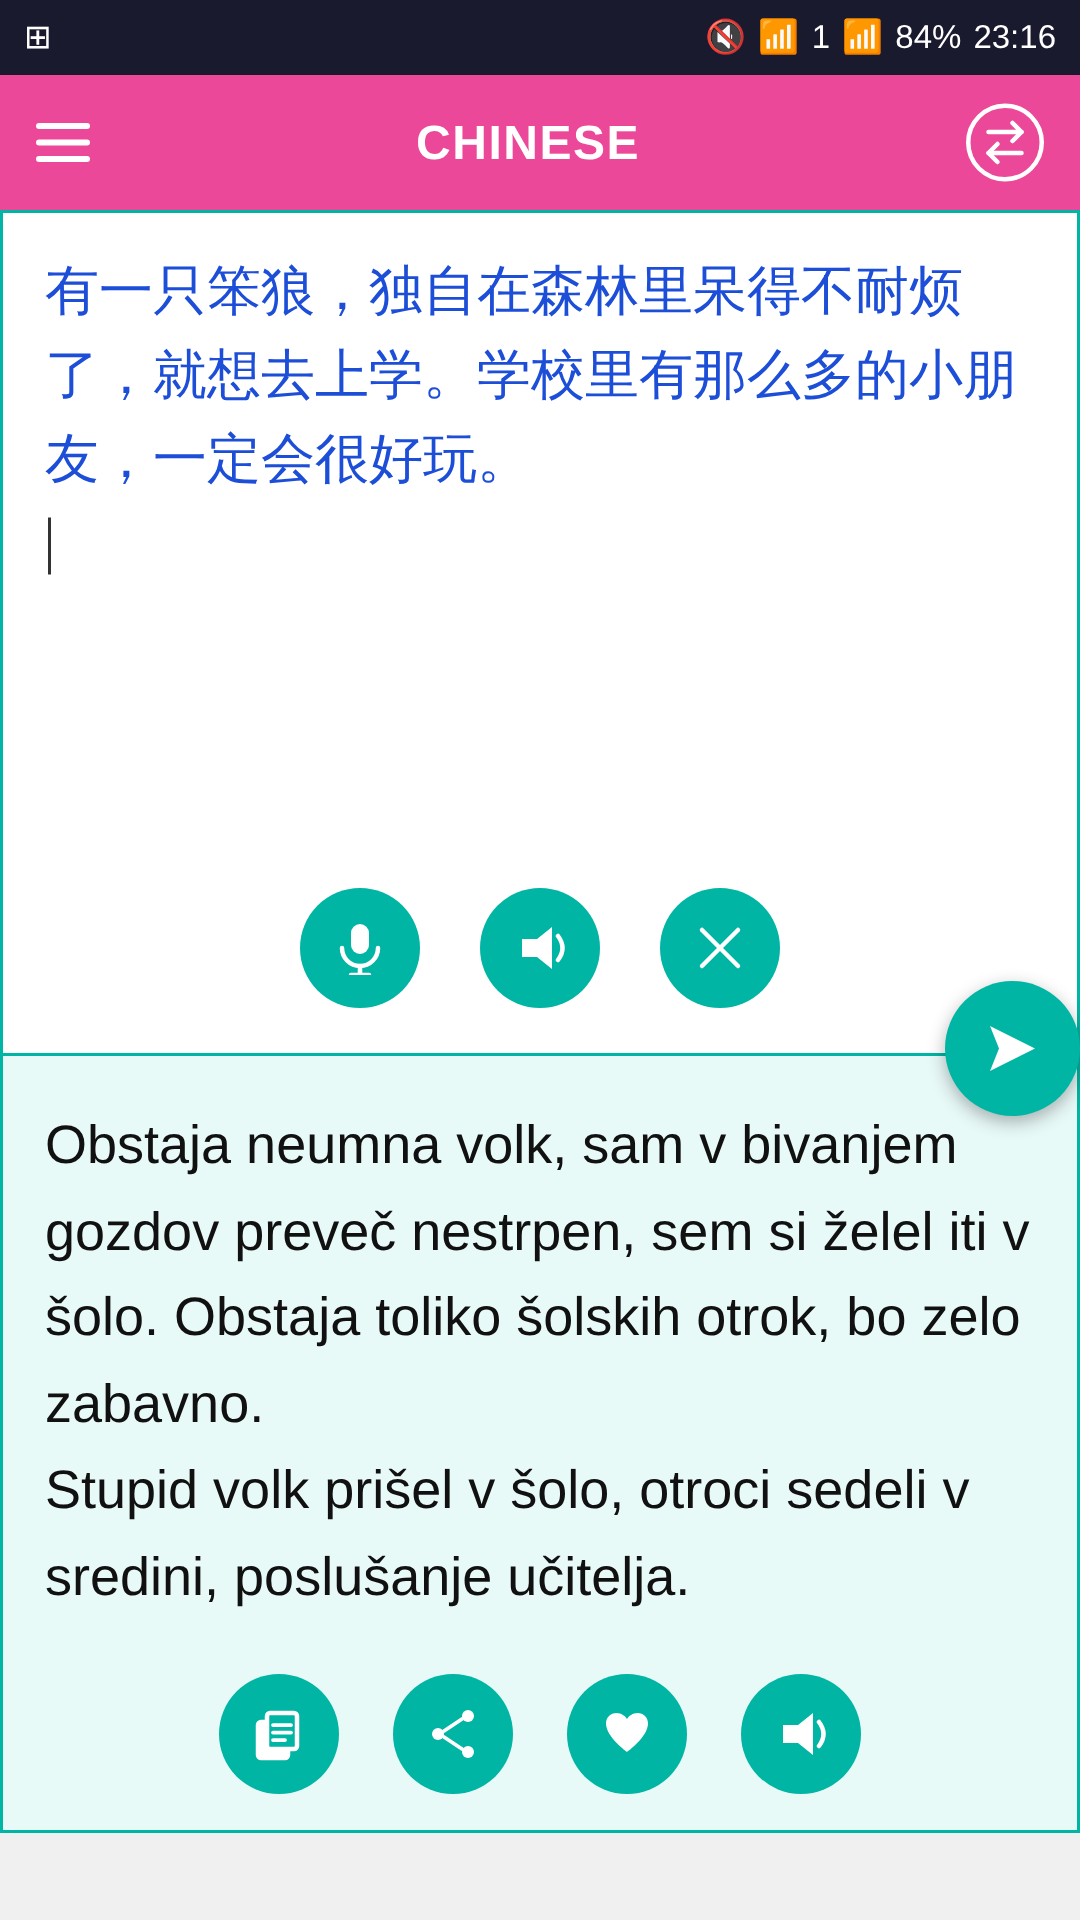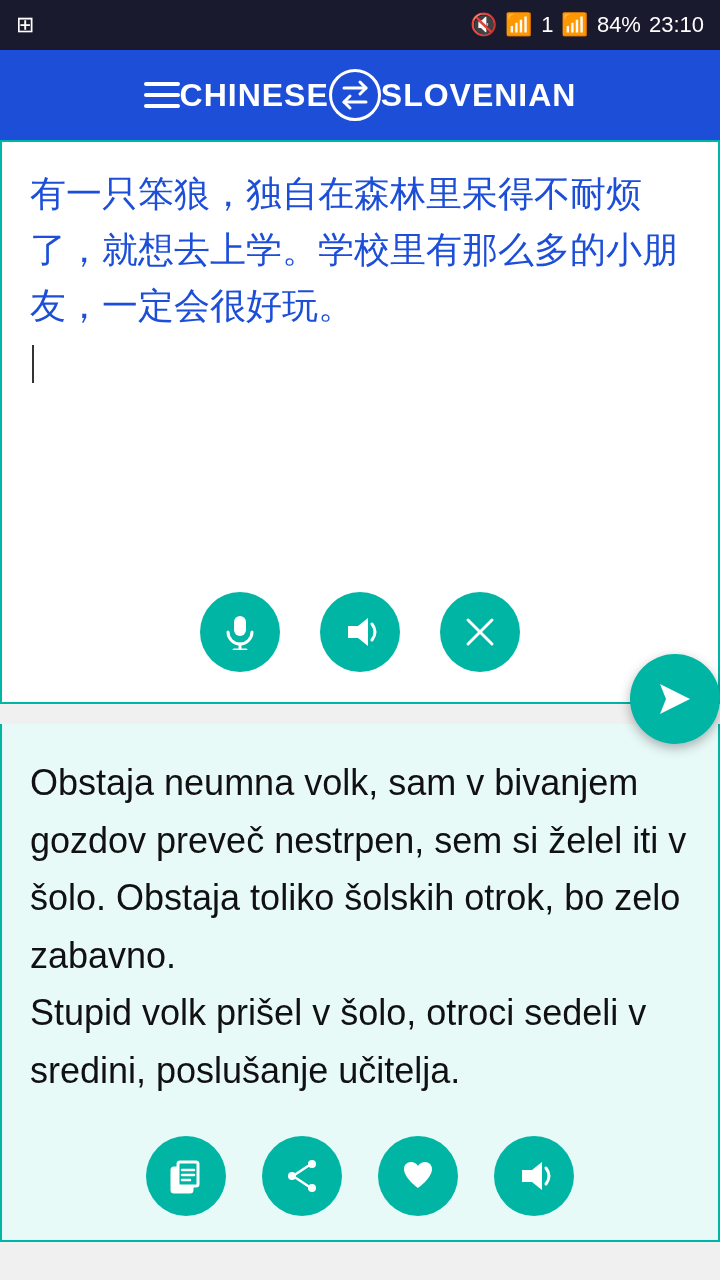--- a/index.html
+++ b/index.html
@@ -24,24 +24,24 @@
       color: white;
       font-size: 22px;
     }
     .status-left { display: flex; align-items: center; gap: 6px; }
     .status-right { display: flex; align-items: center; gap: 8px; font-size: 22px; }
 
     
     .top-nav {
       width: 720px;
       height: 90px;
-      background: #1d4ed8;
-      display: flex;
-      align-items: center;
-      justify-content: center;
+      background: #ec4899;
+      display: flex;
+      align-items: center;
+      justify-content: space-between;
       padding: 0 24px;
     }
     .nav-hamburger {
       display: flex;
       flex-direction: column;
       gap: 7px;
       cursor: pointer;
     }
     .nav-hamburger span {
       width: 36px;
@@ -150,21 +150,20 @@
       border-top: none;
       min-height: 500px;
       position: relative;
       padding-bottom: 120px;
     }
     .target-text {
       padding: 30px 28px 20px;
       font-size: 36px;
       line-height: 1.6;
       color: #111;
-      margin-top: 20px;
     }
     .target-controls {
       position: absolute;
       bottom: 24px;
       left: 0;
       right: 0;
       display: flex;
       align-items: center;
       justify-content: center;
       gap: 36px;
@@ -176,40 +175,39 @@
 <div class="status-bar">
   <div class="status-left">
     <span>⊞</span>
   </div>
   <div class="status-right">
     <span>🔇</span>
     <span>📶</span>
     <span>1</span>
     <span>📶</span>
     <span>84%</span>
-    <span>23:10</span>
+    <span>23:16</span>
   </div>
 </div>
 
 <div class="top-nav">
   <div class="nav-hamburger">
     <span></span>
     <span></span>
     <span></span>
   </div>
   <span class="nav-lang">CHINESE</span>
   <div class="nav-swap">
     <svg width="34" height="34" viewBox="0 0 34 34">
       <polyline points="6,10 28,10" stroke-linecap="round"></polyline>
       <polyline points="22,4 28,10 22,16" stroke-linecap="round" stroke-linejoin="round"></polyline>
       <polyline points="28,24 6,24" stroke-linecap="round"></polyline>
       <polyline points="12,18 6,24 12,30" stroke-linecap="round" stroke-linejoin="round"></polyline>
     </svg>
   </div>
-  <span class="nav-lang">SLOVENIAN</span>
 </div>
 
 <div class="source-panel">
   <div class="source-text">
     <span>有一只笨狼，独自在森林里呆得不耐烦了，就想去上学。学校里有那么多的小朋友，一定会很好玩。</span><br>
     <span class="cursor-line"></span>
   </div>
 
   <div class="source-controls">
     <button class="ctrl-btn">

